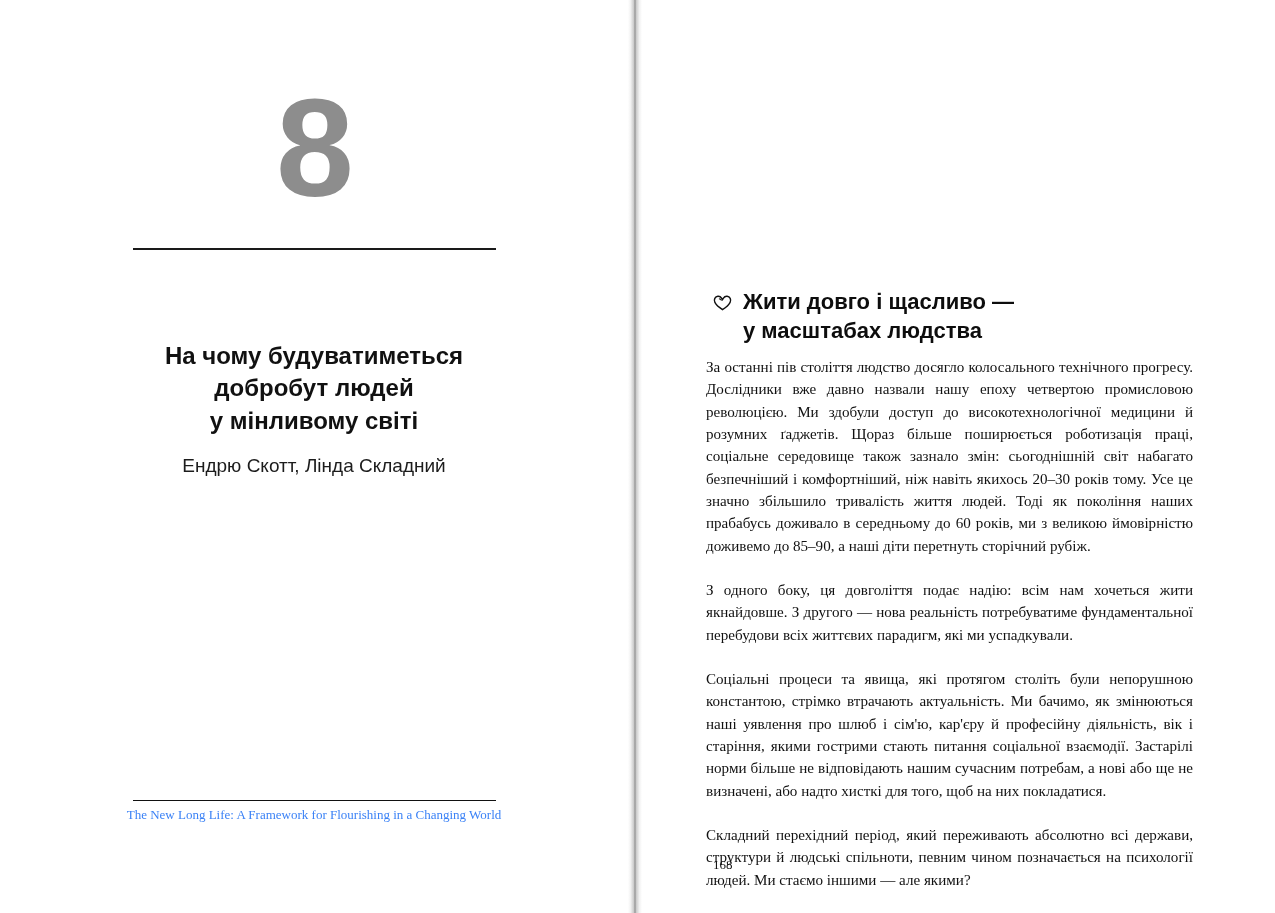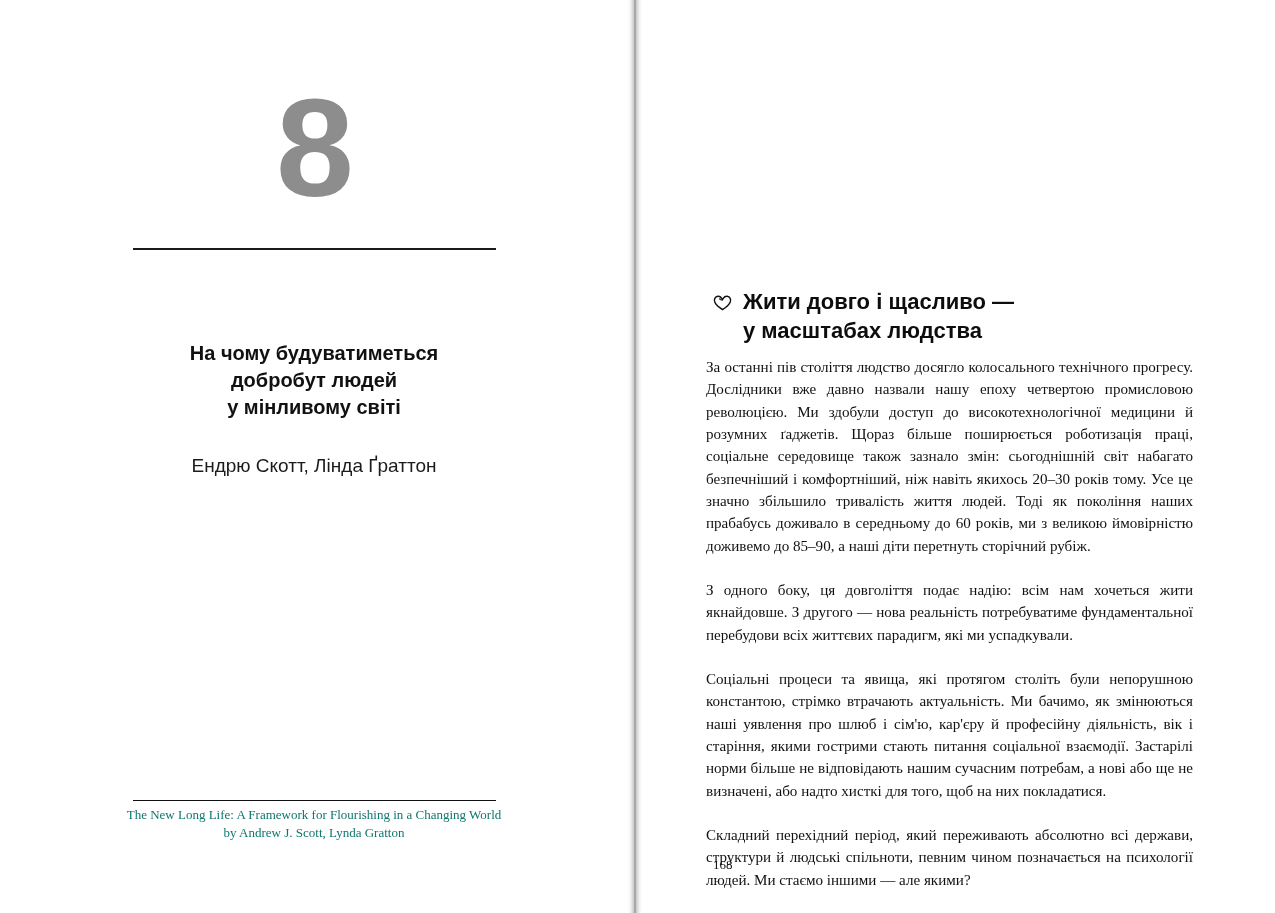--- a/index.html
+++ b/index.html
@@ -72,21 +72,21 @@
     font-weight: 700;
     letter-spacing: -0.5px;
     color: #0d0d0d;
   }
   .chapter-subtitle {
     position: absolute;
     top: 340px;
     left: 0;
     width: 628px;
     text-align: center;
-    font-size: 20px;
+    font-size: 24px;
     font-weight: 700;
     line-height: 1.35;
     color: #111111;
   }
   .authors {
     position: absolute;
     top: 455px;
     left: 0;
     width: 628px;
     text-align: center;
@@ -104,21 +104,21 @@
   }
   .orig-title {
     position: absolute;
     top: 806px;
     left: 0;
     width: 628px;
     text-align: center;
     font-family: "Liberation Serif", serif;
     font-size: 13px;
     line-height: 1.35;
-    color: #0f766e;
+    color: #3b82f6;
   }
 
   
   .right-page {
     position: absolute;
     top: 0;
     left: 642px;
     width: 633px;
     height: 913px;
   }
@@ -177,27 +177,26 @@
 
     <div class="rule"></div>
 
 
     <div class="chapter-subtitle">
       <div>На чому будуватиметься</div>
       <div>добробут людей</div>
       <div>у мінливому світі</div>
     </div>
 
-    <div class="authors">Ендрю Скотт, Лінда Ґраттон</div>
+    <div class="authors">Ендрю Скотт, Лінда Складний</div>
 
     <div class="footnote-rule"></div>
 
     <div class="orig-title">
       <div>The New Long Life: A Framework for Flourishing in a Changing World</div>
-      <div>by Andrew J. Scott, Lynda Gratton</div>
     </div>
   </div>
 
   <div class="spine"></div>
 
   <div class="right-page">
 
     <div class="section-head">
       <span class="heart-icon">
         <svg width="19" height="19" viewBox="0 0 24 24" aria-hidden="true">

